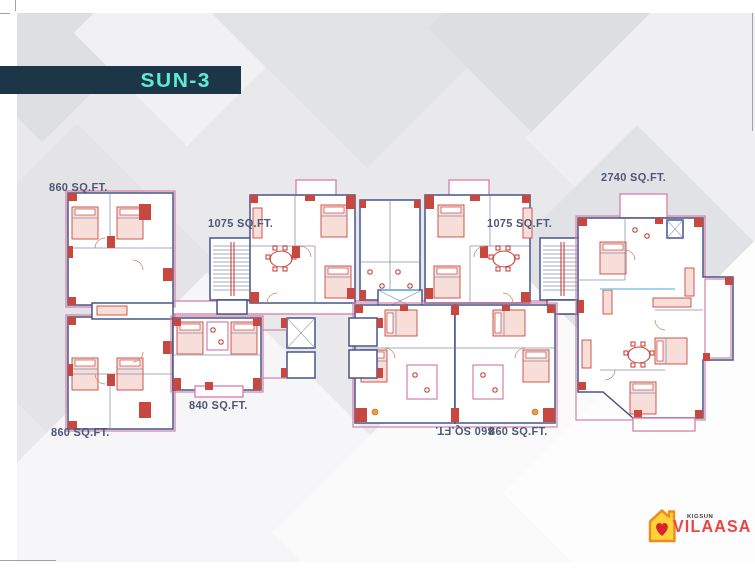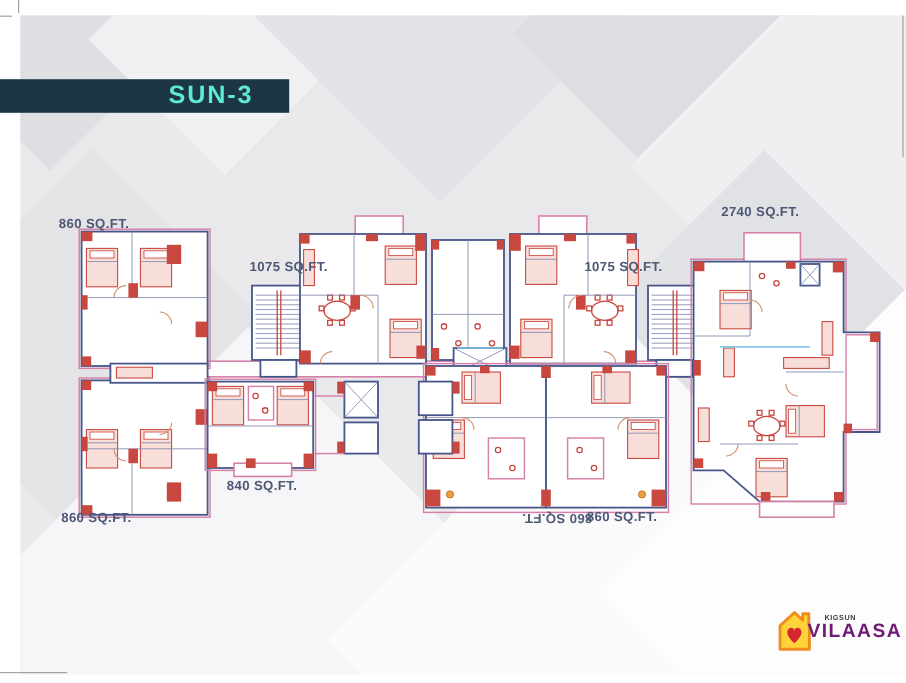--- a/index.html
+++ b/index.html
@@ -40,21 +40,21 @@
   
   .arealabel{
     position:absolute;z-index:20;white-space:nowrap;
     font-weight:bold;font-size:11px;color:#4e5877;letter-spacing:0.3px;
   }
   .arealabel.rot{transform:rotate(180deg);}
   
   .logo{position:absolute;left:642px;top:504px;z-index:30;display:flex;align-items:flex-start;}
   .logo-text{margin-left:-9px;margin-top:9px;}
   .brand-top{font-size:6px;font-weight:bold;color:#3b3b3b;letter-spacing:0.5px;margin-left:14px;line-height:6px;}
-  .brand-main{font-size:16px;font-weight:bold;color:#701a75;letter-spacing:1.2px;line-height:16px;}
+  .brand-main{font-size:16px;font-weight:bold;color:#ef4444;letter-spacing:1.2px;line-height:16px;}
 </style>
 </head>
 <body>
 
 <div class="panel">
   <div class="diamond" style="left:-70px;top:-100px;width:190px;height:190px;background:#dedfe2;"></div>
   <div class="diamond" style="left:90px;top:-60px;width:160px;height:160px;background:#f1f1f3;"></div>
   <div class="diamond" style="left:240px;top:-110px;width:220px;height:220px;background:#e2e3e6;"></div>
   <div class="diamond" style="left:450px;top:-80px;width:190px;height:190px;background:#dddee1;"></div>
   <div class="diamond" style="left:560px;top:0px;width:250px;height:250px;background:#efeff1;"></div>

